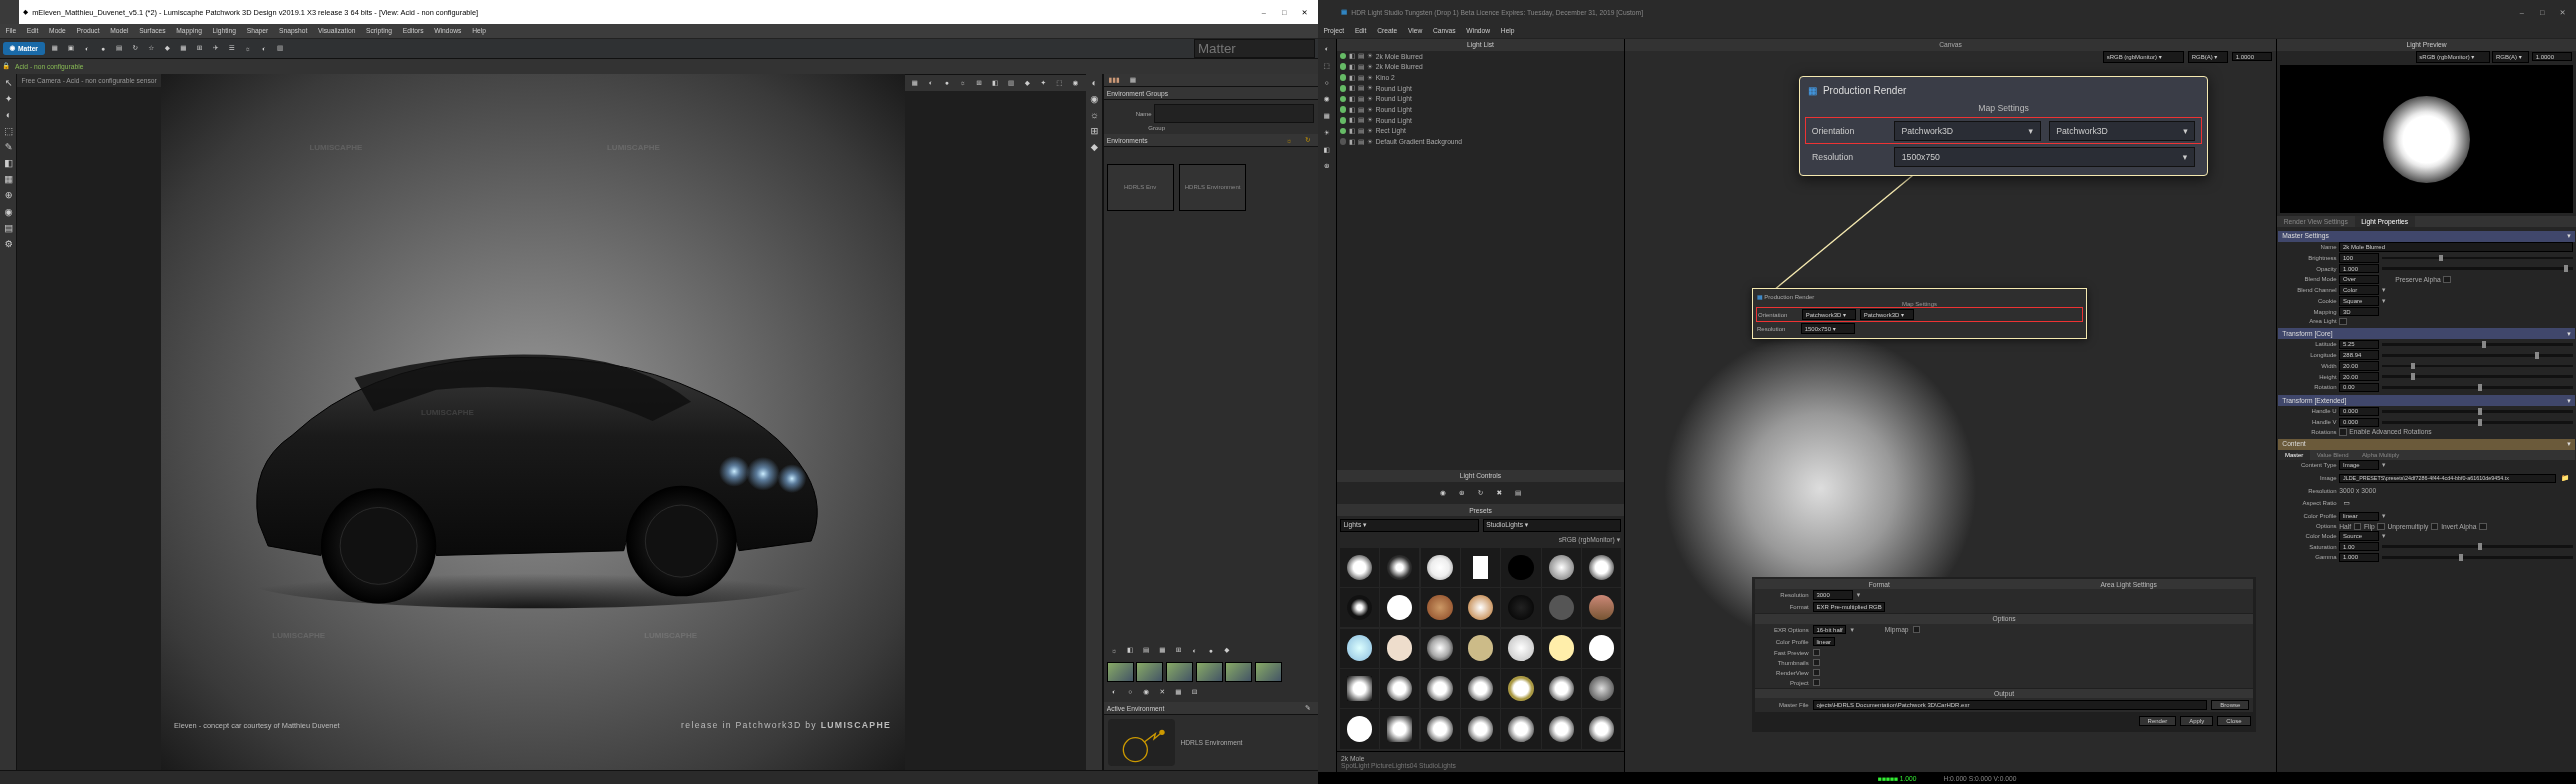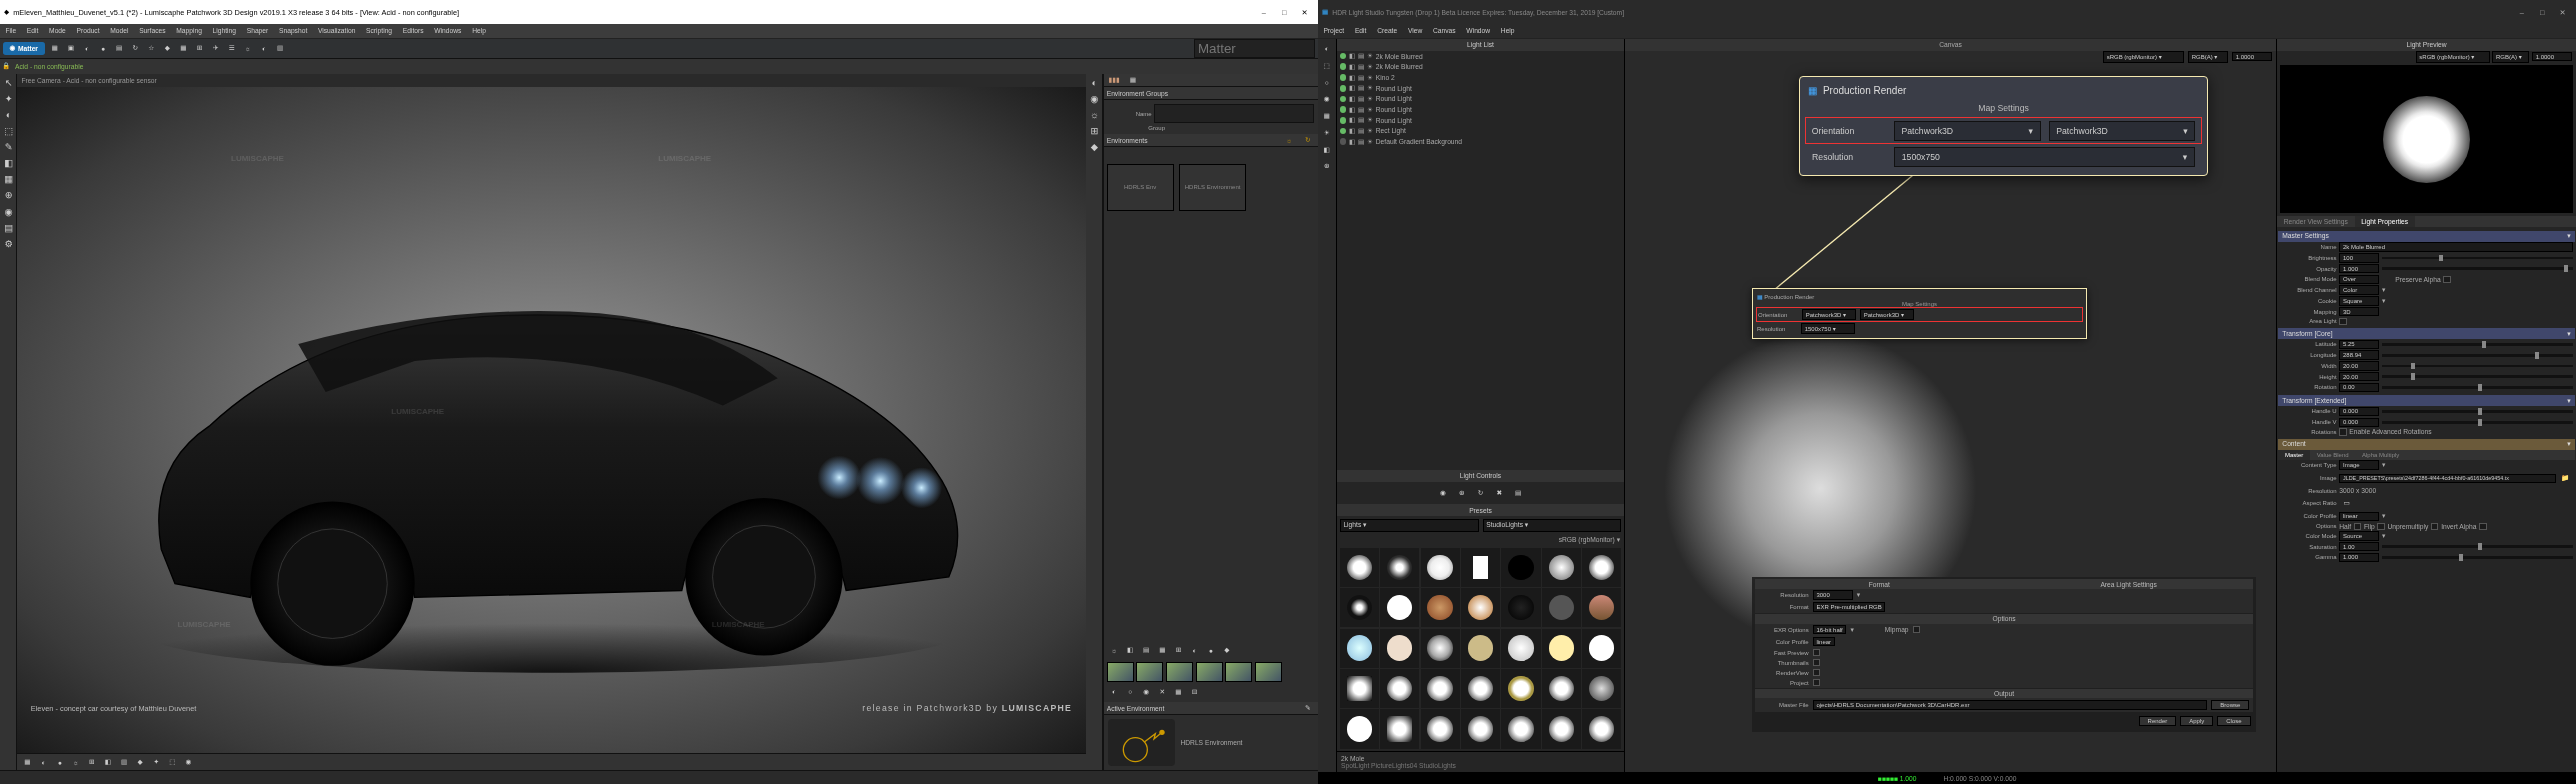--- a/index.html
+++ b/index.html
@@ -3,21 +3,21 @@
 <meta charset="utf-8">
 <style>
 * { margin: 0; padding: 0; box-sizing: border-box; font-family: 'Segoe UI', Tahoma, sans-serif; }
 body { background: #1a1a1a; color: #aaa; font-size: 6.7px; width: 2576px; height: 785px; overflow: hidden; display: flex; }
 
 
 .window { display: flex; flex-direction: column; height: 100%; }
 .window-left { width: 1318px; background: #3a3a3a; }
 .window-right { width: 1258px; background: #2a2a2a; }
 
-.titlebar { height: 24px; display: flex; align-items: center; padding: 8px 4px; background: #fff; color: #000; justify-content: space-between; }
+.titlebar { height: 24px; display: flex; align-items: center; padding: 8px 4px; background: #fff; color: #000; justify-content: space-between; margin-left: 19px; }
 .titlebar-right { background: #2a2a2a; color: #888; }
 .winbtns { display: flex; gap: 1.3px; margin-left: auto; }
 .winbtn { width: 19px; height: 12px; display: flex; align-items: center; justify-content: center; font-size: 7.4px; color: #444; cursor: pointer; }
 .winbtn.close { color: #000; }
 .titlebar-right .winbtn { color: #aaa; }
 
 .menubar { height: 14.8px; display: flex; align-items: center; gap: 10.7px; padding: 0 5.4px; background: #3c3c3c; color: #ccc; border-bottom: 0.7px solid #222; }
 .menubar span { cursor: pointer; }
 
 
@@ -25,21 +25,21 @@
 .brand { background: #1a6aa8; color: #fff; padding: 2.7px 6.7px; border-radius: 2.7px; font-weight: bold; display: flex; align-items: center; gap: 2.7px; }
 .iconbtn { width: 14.8px; height: 14.8px; border-radius: 2px; display: flex; align-items: center; justify-content: center; cursor: pointer; color: #ccc; }
 .iconrow { display: flex; gap: 1.3px; }
 
 .tab-area { height: 14.8px; background: #333; display: flex; align-items: center; padding: 0 2.7px; gap: 4px; color: #8b5; }
 
 .main-left { flex: 1; display: flex; overflow: hidden; }
 .tool-col { width: 17.4px; background: #333; display: flex; flex-direction: column; gap: 1.3px; padding: 1.3px; border-right: 0.7px solid #111; }
 .tool-col .iconbtn { width: 14.8px; height: 14.8px; font-size: 9.4px; }
 
-.viewport-area { flex: 1; display: flex; flex-direction: column; background: #1e1e1e; }
+.viewport-area { flex: 1; display: flex; background: #1e1e1e; }
 .vp-header { height: 13.4px; background: #2a2a2a; display: flex; align-items: center; padding: 0 4px; color: #999; gap: 4px; }
 .viewport { flex: 1; position: relative; background: radial-gradient(ellipse at 50% 50%, #9a9a9a 0%, #6a6a6a 40%, #3a3a3a 80%, #1a1a1a 100%); overflow: hidden; }
 .car { position: absolute; left: 8%; top: 18%; width: 84%; height: 72%; }
 .car-svg { width: 100%; height: 100%; }
 .watermark { position: absolute; color: rgba(255,255,255,0.12); font-size: 8px; font-weight: bold; }
 .vp-label-l { position:absolute; bottom:40px; left:13.4px; color:#bbb; font-size:7.4px;}
 .vp-label-r { position:absolute; bottom:40px; right:13.4px; color:#bbb; font-size:8.7px; letter-spacing:1.3px;}
 
 .side-panels { width: 215px; background: #2d2d2d; display: flex; flex-direction: column; border-left: 0.7px solid #111; }
 .pnl-header { height: 13.4px; background: #353535; border-bottom: 0.7px solid #111; display: flex; align-items: center; padding: 0 2.7px; color: #ccc; gap: 4px; }

